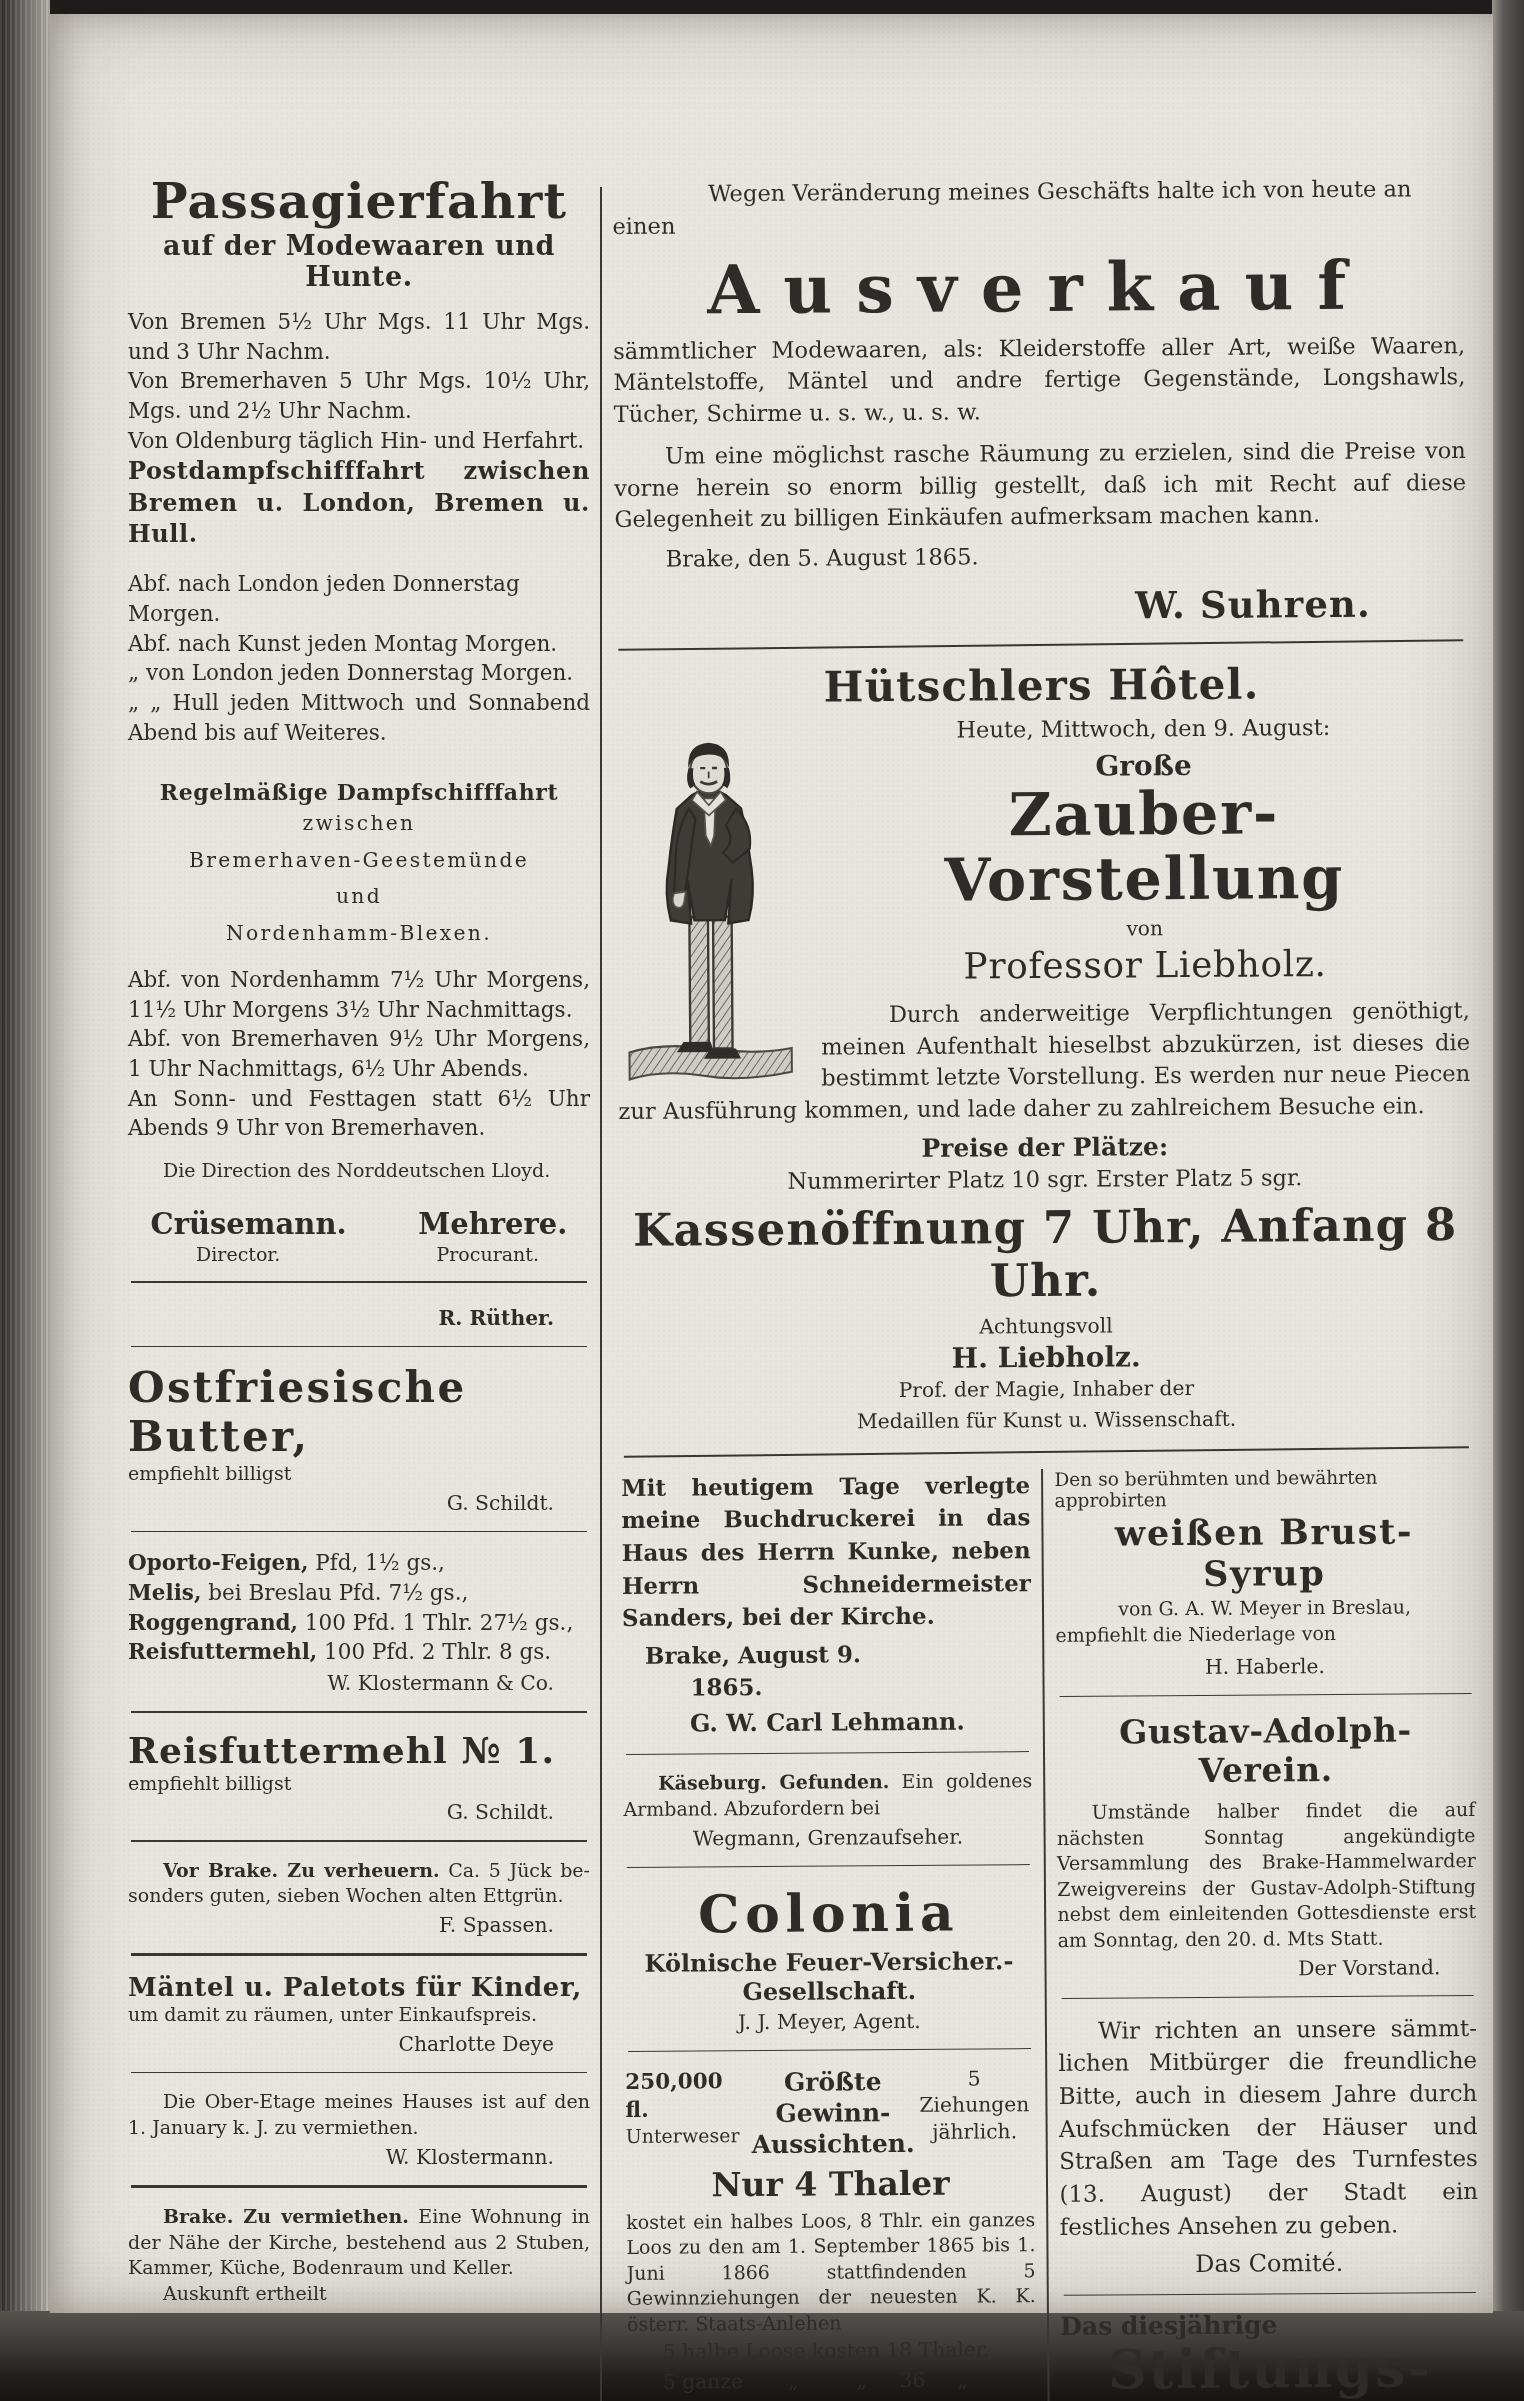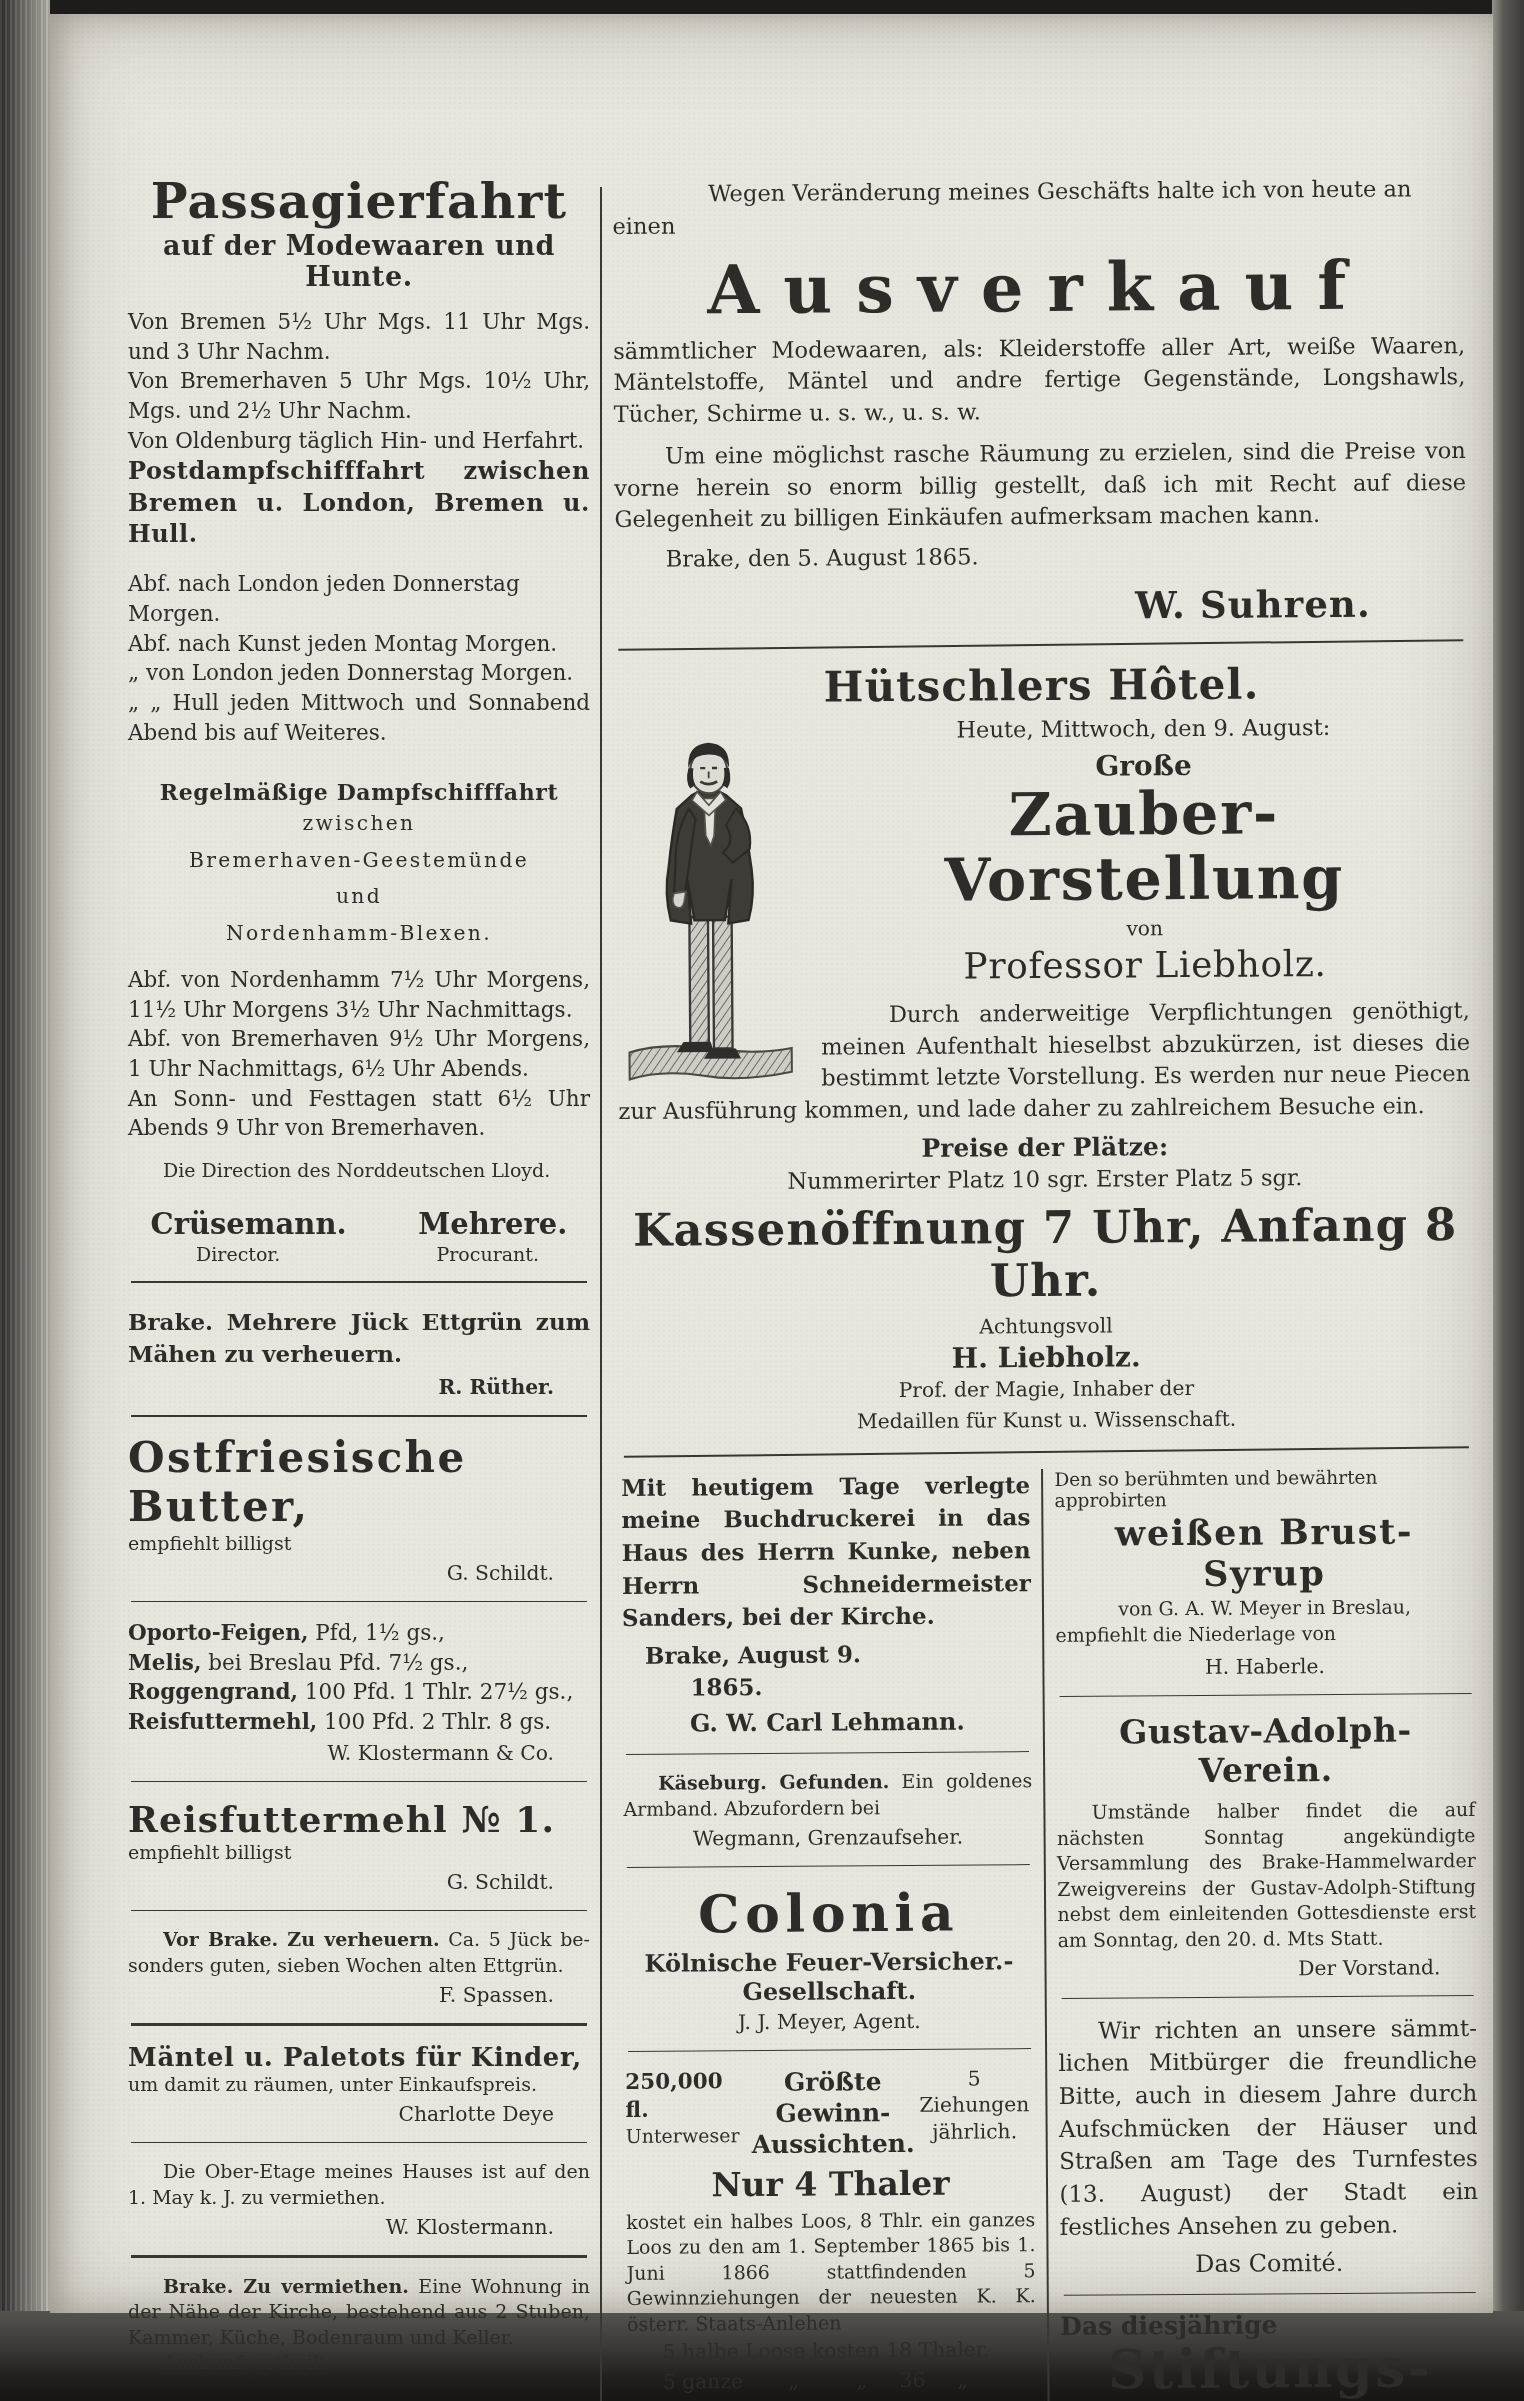--- a/index.html
+++ b/index.html
@@ -145,21 +145,20 @@
         </div>
         <div class="role-row">
           <span class="role">Director.</span>
           <span class="role">Procurant.</span>
         </div>
       </section>
 
       <div class="rule"></div>
 
       <section style="margin-top:22.6px">
-        <div class="body42 b just">Brake.  Mehrere Jück Ettgrün zum Mähen zu verheuern.</div>
         <div class="sig b">R. Rüther.</div>
       </section>
 
       <div class="rule"></div>
 
       <section>
         <div class="h-butter">Ostfriesische Butter,</div>
         <div class="body34">empfiehlt billigst</div>
         <div class="sig">G. Schildt.</div>
       </section>
@@ -193,21 +192,21 @@
 
       <section>
         <div class="h-maentel">Mäntel u. Paletots für Kinder,</div>
         <div class="body34">um damit zu räumen, unter Einkaufspreis.</div>
         <div class="sig">Charlotte Deye</div>
       </section>
 
       <div class="rule thin"></div>
 
       <section>
-        <div class="body34 just ind">Die Ober-Etage meines Hauses ist auf den 1. May k. J. zu vermiethen.</div>
+        <div class="body34 just ind">Die Ober-Etage meines Hauses ist auf den 1. January k. J. zu vermiethen.</div>
         <div class="sig">W. Klostermann.</div>
       </section>
 
       <div class="rule thick"></div>
 
       <section>
         <div class="body34 just ind"><strong>Brake.  Zu vermiethen.</strong><span>  Eine Wohnung in der Nähe der Kirche, bestehend aus 2 Stuben, Kammer, Küche, Bodenraum und Keller.</span></div>
         <div class="body34 ind">Auskunft ertheilt</div>
 
       </section>

